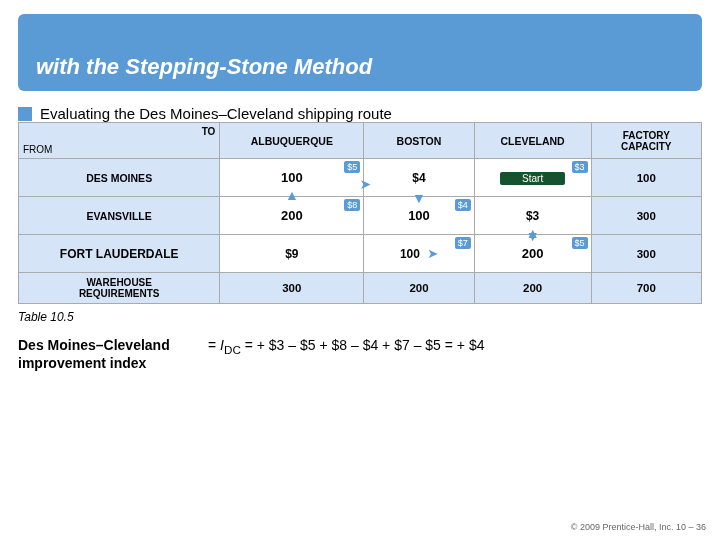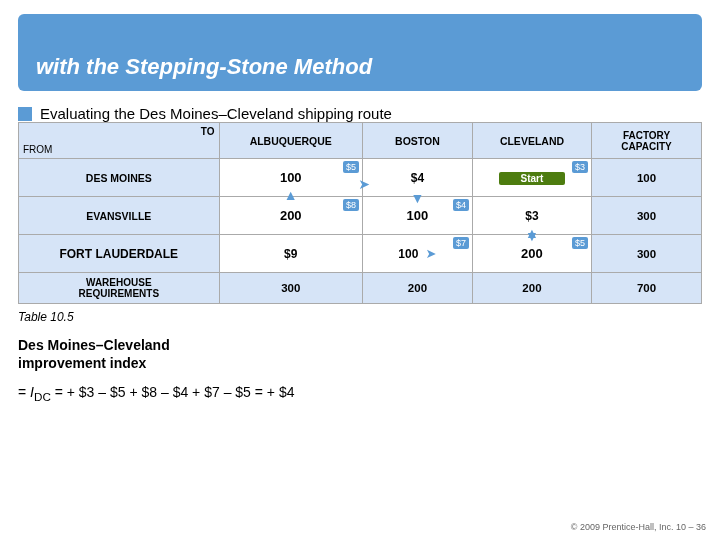--- a/index.html
+++ b/index.html
@@ -91,21 +91,20 @@
       font-style: italic;
       margin-bottom: 8px;
       color: #000;
     }
 
     .improvement-row {
       display: flex;
       align-items: flex-start;
       gap: 10px;
       margin-top: 4px;
-      flex-direction: column;
     }
     .improvement-label {
       font-weight: bold;
       font-size: 14px;
       line-height: 1.3;
       min-width: 180px;
     }
     .improvement-formula {
       font-size: 14px;
       line-height: 1.3;
@@ -180,21 +179,21 @@
           </td>
 
           <td style="position:relative; height:38px;">
             <span style="font-weight:bold;font-size:12px;">$4</span>
             
             <span style="position:absolute;bottom:-10px;left:50%;transform:translateX(-50%);color:#5b9bd5;font-size:14px;z-index:2;">▼</span>
           </td>
 
           <td style="position:relative; height:38px;">
             <span style="position:absolute;top:2px;right:3px;background:#5b9bd5;color:#fff;font-size:9px;padding:1px 3px;border-radius:2px;">$3</span>
-            <span style="background:#4d7c0f;color:#fff;font-size:10px;font-weight:bold;padding:1px 22px;border-radius:2px;">Start</span>
+            <span style="background:#14532d;color:#fff;font-size:10px;font-weight:normal;padding:1px 22px;border-radius:2px;">Start</span>
           </td>
 
           <td class="factory-cap-col">100</td>
         </tr>
 
         <tr>
           <td class="row-label">EVANSVILLE</td>
 
           <td style="position:relative; height:38px;">
             <span style="position:absolute;top:2px;right:3px;background:#5b9bd5;color:#fff;font-size:9px;padding:1px 3px;border-radius:2px;">$8</span>

